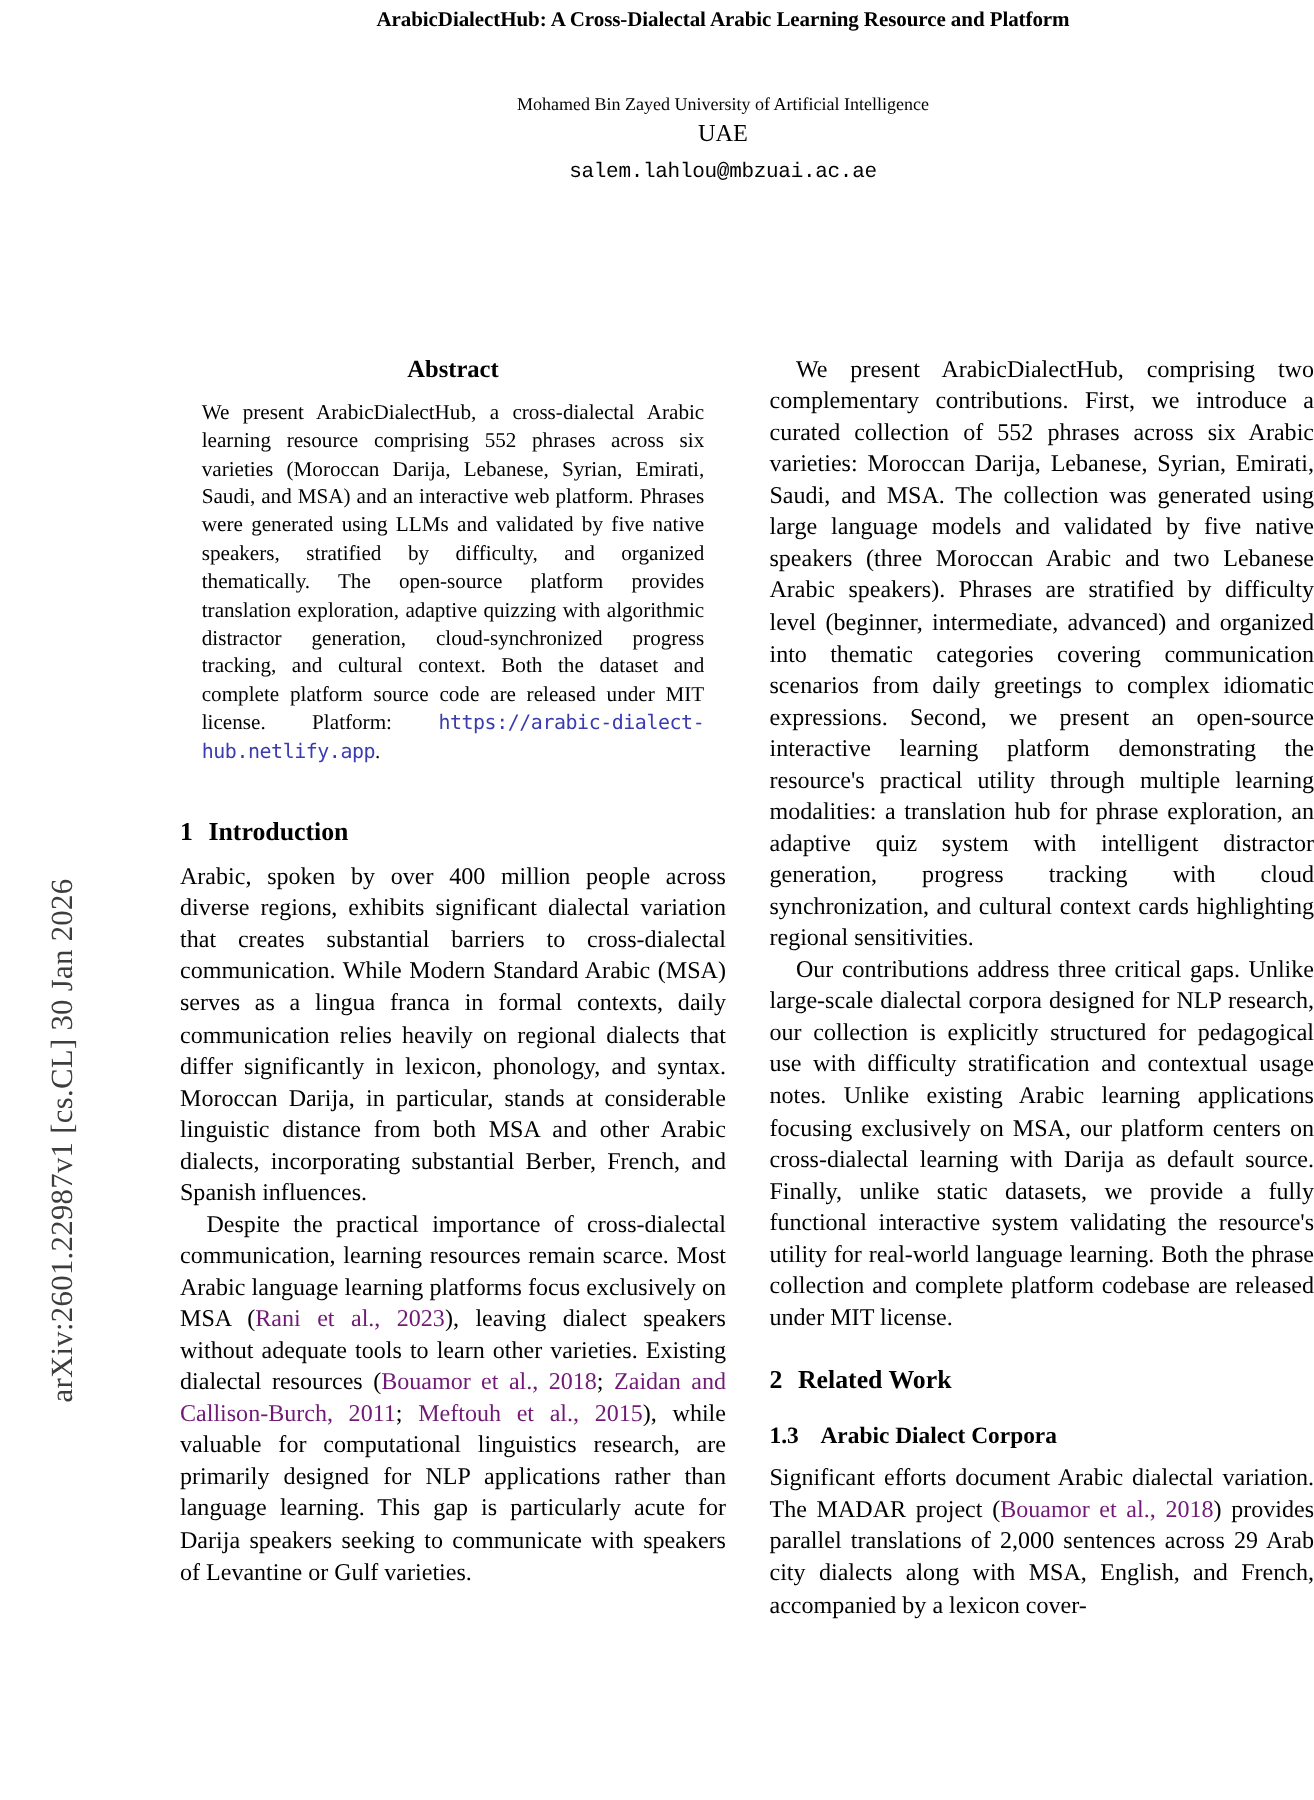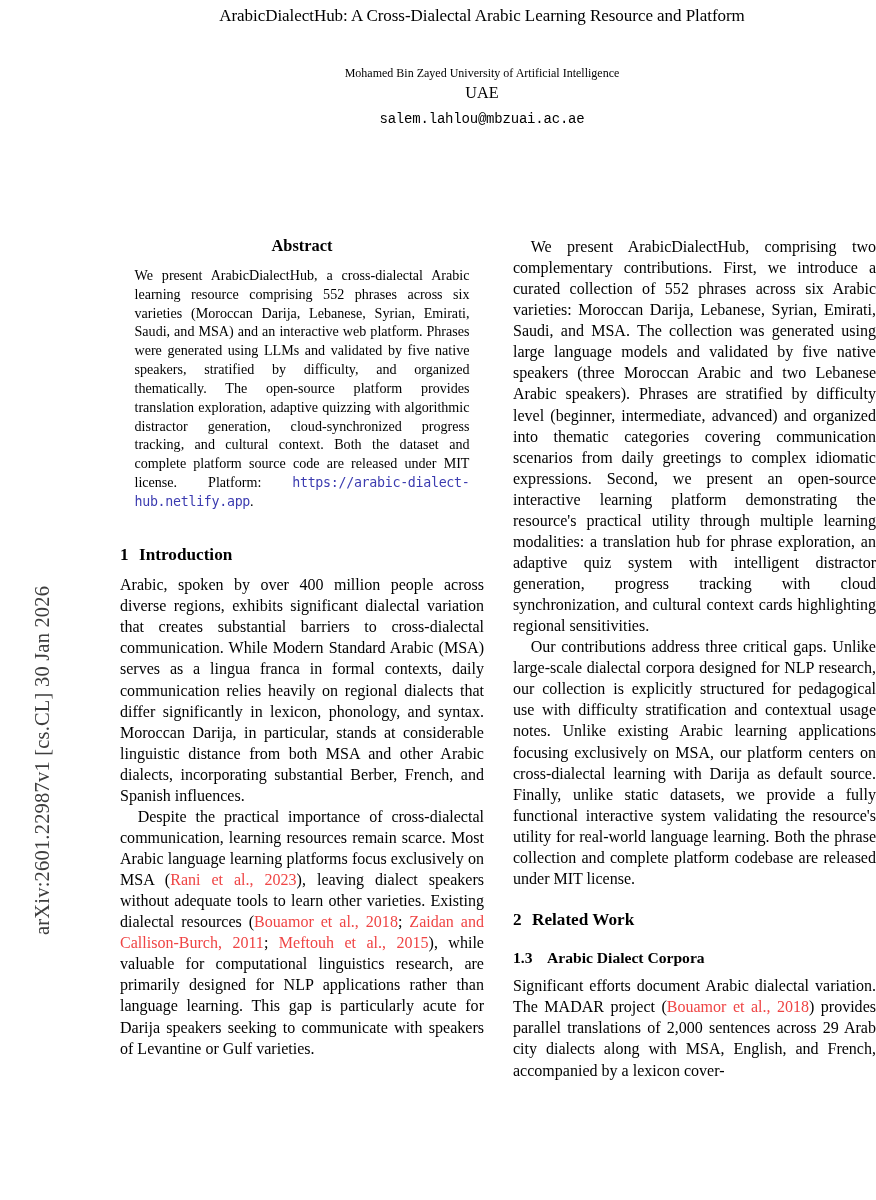--- a/index.html
+++ b/index.html
@@ -40,22 +40,22 @@
   
   .page {
     position: absolute;
     left: 88px;
     top: 0px;
     width: 788px;
     height: 1200px;
   }
 
   .title {
-    font-size: 17px;
-    font-weight: normal;
+    font-size: 14px;
+    font-weight: bold;
     text-align: center;
     line-height: 1.32;
     margin: 5px 18px 13px 18px;
     letter-spacing: -0.05px;
   }
 
   .author-block {
     text-align: center;
     margin-top: 38px;
     line-height: 1.40;
@@ -144,21 +144,21 @@
     font-weight: bold;
     margin: 18px 0 8px 0;
     line-height: 1.2;
   }
   h3.subsection .num {
     display: inline-block;
     min-width: 34px;
   }
 
   .cite {
-    color: #ef4444;
+    color: #701a75;
   }
   .url {
     color: #3b3bb0;
     font-family: "DejaVu Sans Mono", "Liberation Mono", monospace;
     font-size: 13.3px;
     letter-spacing: -0.3px;
   }
 
   .spacer-abs {
     height: 13px;

